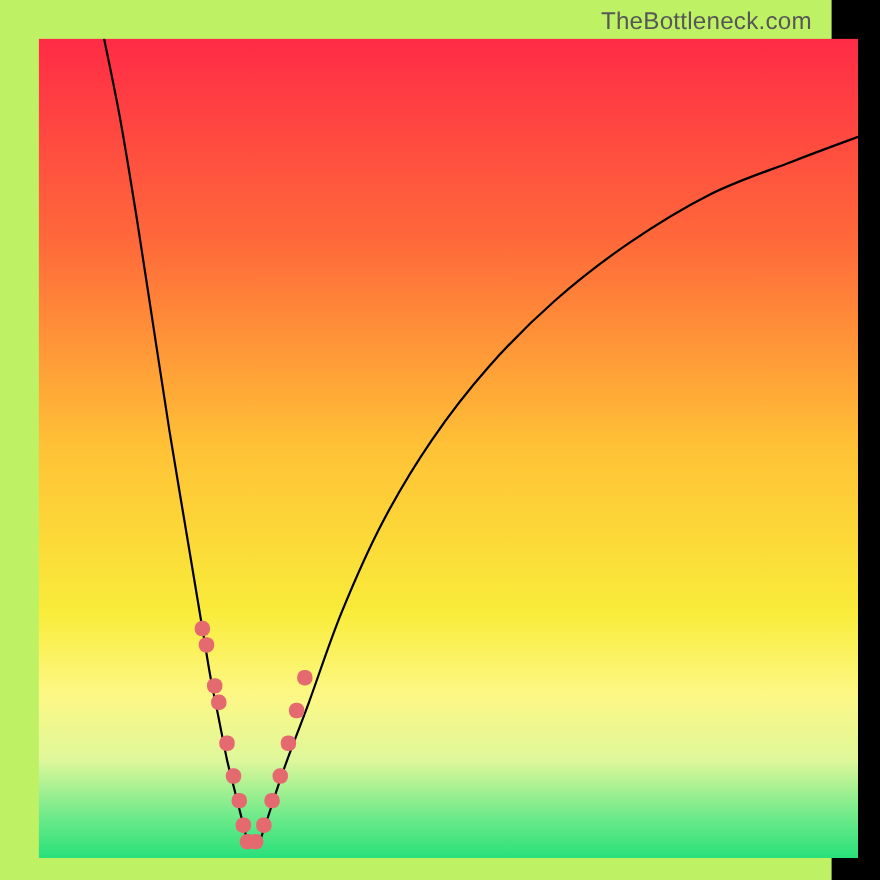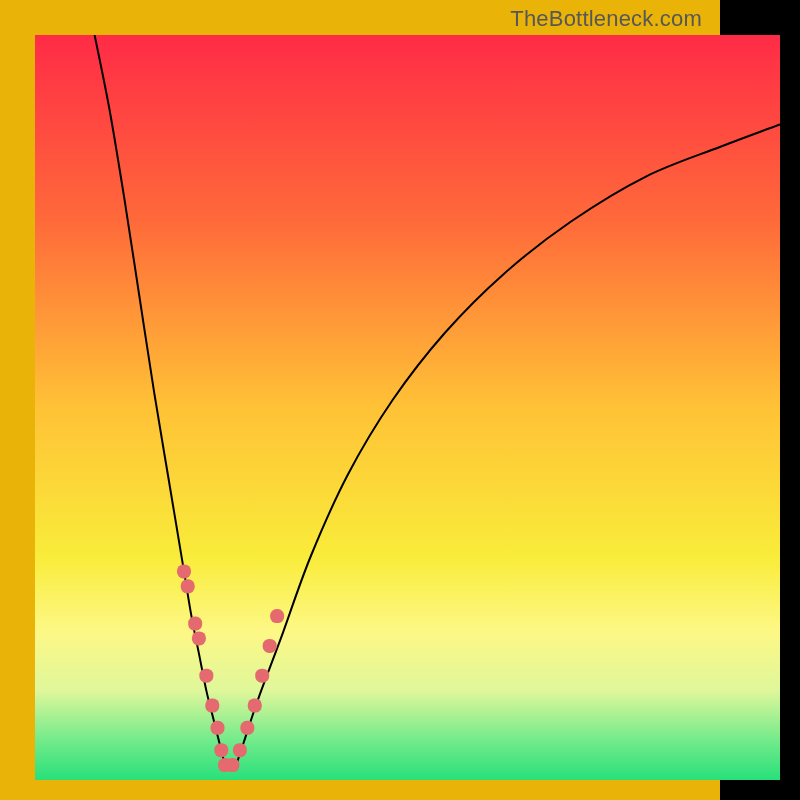--- a/index.html
+++ b/index.html
@@ -9,21 +9,22 @@
     height: 800px;
     background: #000;
     overflow: hidden;
   }
   .frame {
     position: absolute;
     left: 0;
     top: 0;
     width: 720px;
     height: 800px;
-    background: #eab308;
+    background: #bef264;
+    padding-left: 36px;
   }
   .plot-area {
     position: absolute;
     left: 35px;
     top: 35px;
     width: 745px;
     height: 745px;
     overflow: hidden;
   }
   .gradient {

